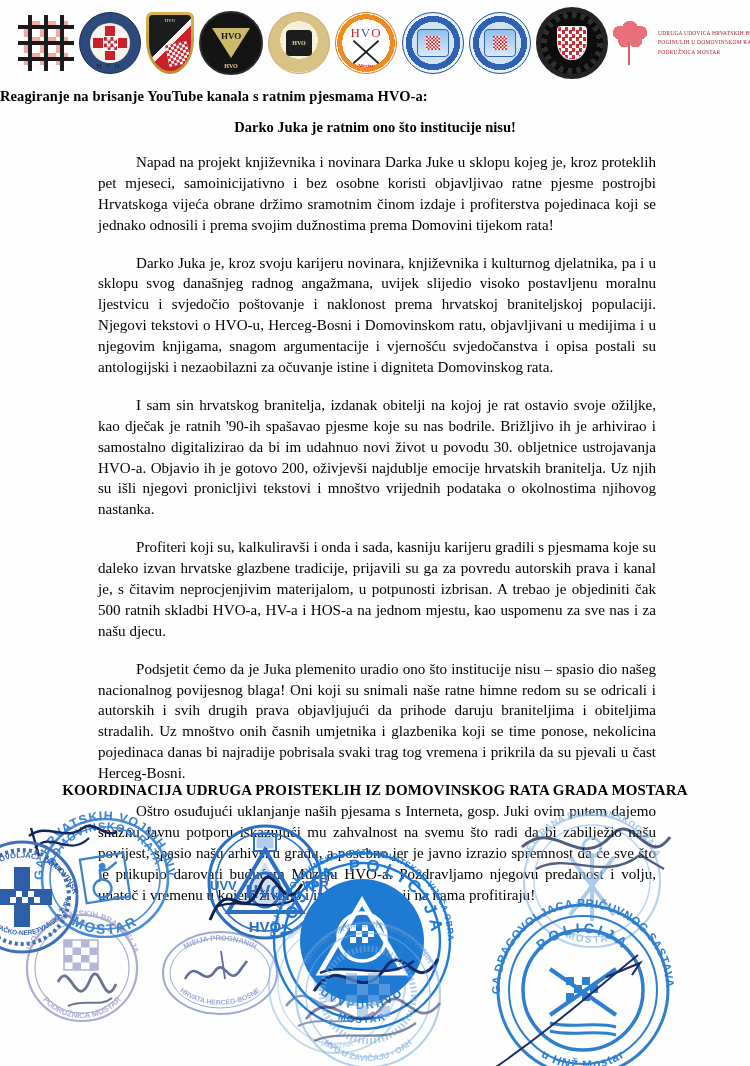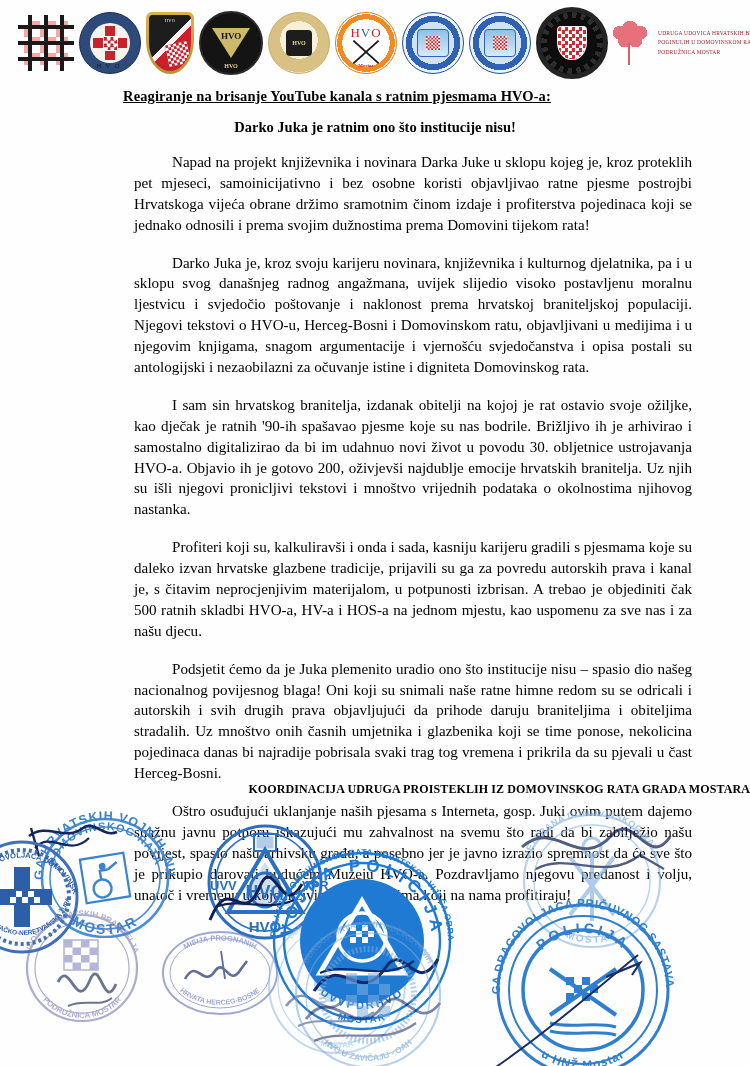--- a/index.html
+++ b/index.html
@@ -241,56 +241,53 @@
     font-family: "Liberation Serif", serif;
     line-height: 1.75;
     letter-spacing: .2px;
     margin-left: 6px;
     white-space: nowrap;
   }
 
   
   .title-main {
     position: absolute; top: 88px; left: 0; width: 674px;
-    text-align: center;
     font-weight: bold;
     font-size: 14.5px;
     letter-spacing: .1px;
-    text-decoration: underline;
   }
   .title-sub {
     position: absolute; top: 119px; left: 0; width: 750px;
     text-align: center;
     font-weight: bold;
     font-size: 14.5px;
   }
 
   
   .body-wrap {
     position: absolute;
     top: 152px;
     left: 98px;
     width: 558px;
-    margin-left: 36px;
   }
   .body-wrap p {
     margin: 0 0 17px 0;
     font-size: 15.1px;
     line-height: 1.385;
     text-align: justify;
     text-indent: 38px;
     font-family: "Liberation Serif", serif;
   }
 
   .footer-heading {
     position: absolute;
     top: 782px; left: 0; width: 750px;
-    text-align: right;
+    text-align: center;
     font-weight: bold;
-    font-size: 12px;
+    font-size: 15px;
     letter-spacing: .1px;
     font-family: "Liberation Serif", serif;
   }
 
   
   .stamps {
     position: absolute;
     top: 805px; left: 0;
     width: 750px; height: 261px;
   }

